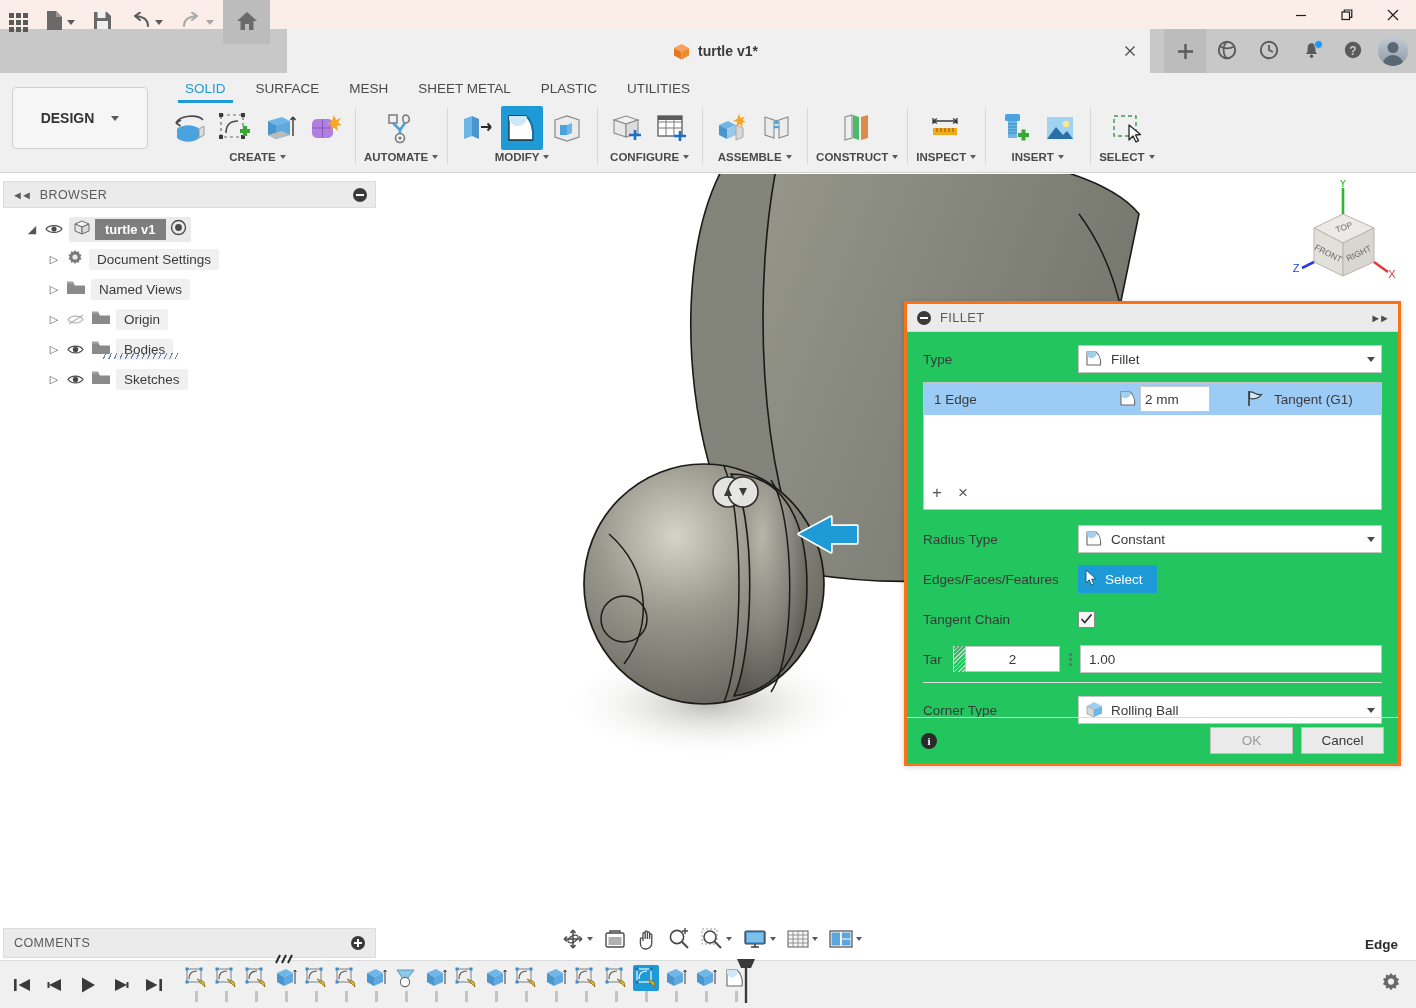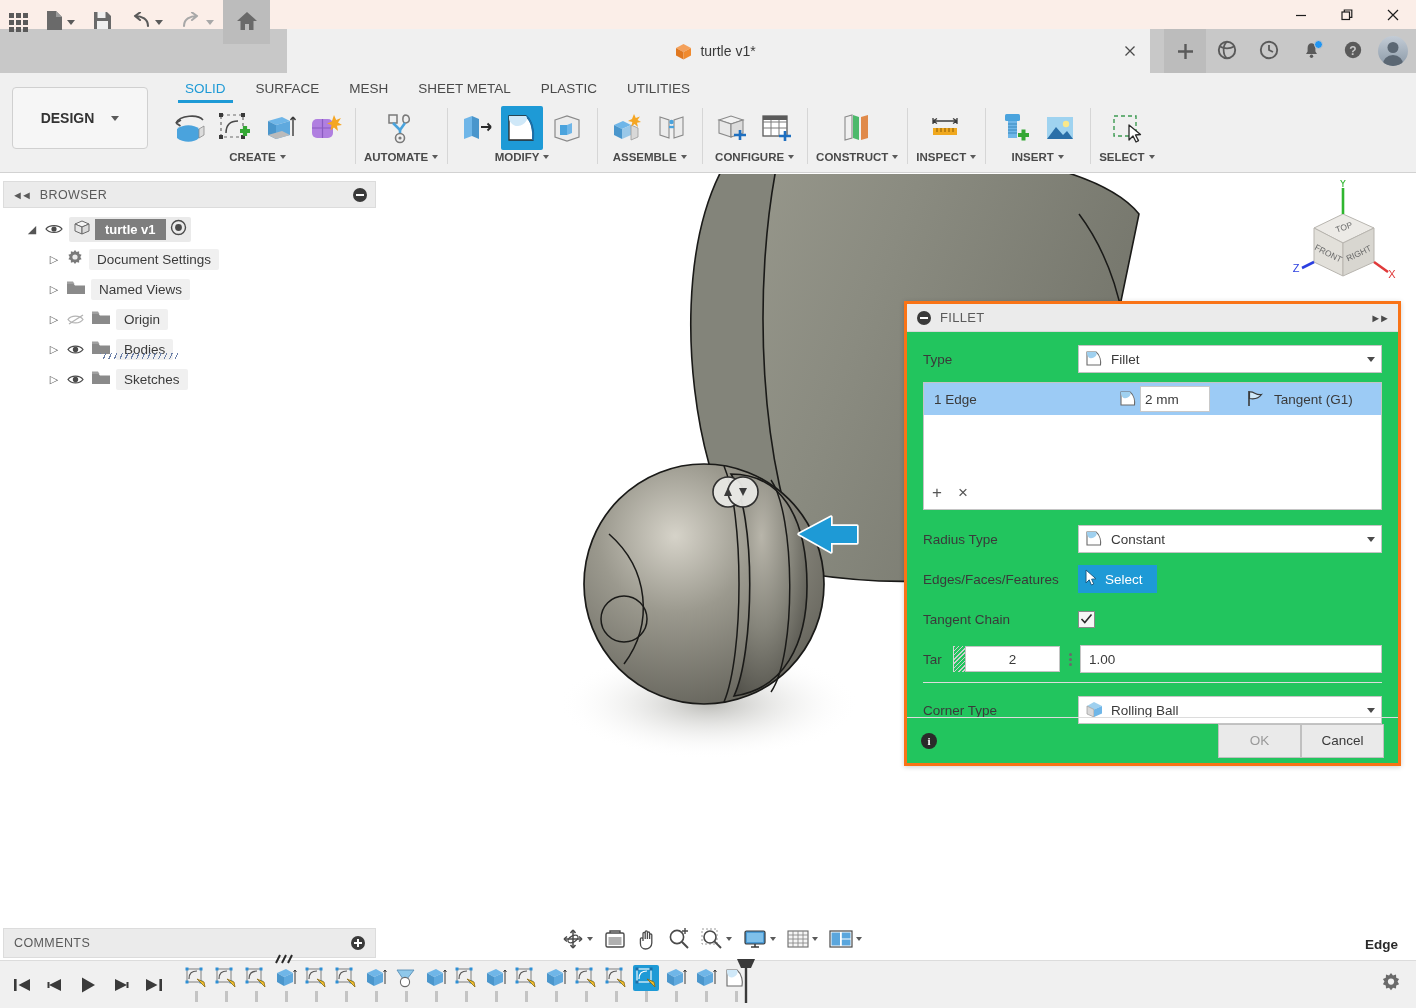--- a/index.html
+++ b/index.html
@@ -44,21 +44,21 @@
   .grid9 i { background: #5a5a5a; display: block; width: 5px; height: 5px; }
 
   
   .doctab {
     position: absolute; left: 287px; top: 29px; width: 857px; height: 44px;
     background: #f0f0f0;
     display: flex; align-items: center; justify-content: center;
     gap: 8px;
   }
   .doctab .cube3 { width: 17px; height: 17px; }
-  .doctab-label { font-size: 14px; color: #3a3a3a; }
+  .doctab-label { font-size: 14px; color: #3a3a3a; font-weight: bold; }
   .tabclose {
     position: absolute; left: 1110px; top: 29px; width: 40px; height: 44px;
     display: flex; align-items: center; justify-content: center; color: #4a4a4a;
     background: #f0f0f0;
   }
   .qat-right { position: absolute; right: 0; top: 29px; height: 44px; display: flex; align-items: center; }
   .qr {
     width: 42px; height: 44px; display: flex; align-items: center; justify-content: center;
     color: #5a5a5a; position: relative;
   }
@@ -219,21 +219,21 @@
   .dlg-ft {
     position: absolute; left: 0; right: 0; bottom: 0; height: 46px;
     border-top: 1px solid #dcdcdc; display: flex; align-items: center; padding: 0 14px;
   }
   .info-ic {
     width: 16px; height: 16px; border-radius: 50%; background: #2a2a2a; color: #fff;
     display: flex; align-items: center; justify-content: center; font-size: 11px; font-weight: bold;
     font-family: "Liberation Serif", serif;
   }
   .dbtn {
-    margin-left: 0; height: 34px; min-width: 83px; border: 1px solid #c0c0c0; background: #eaeaea;
+    margin-left: 8px; height: 27px; min-width: 83px; border: 1px solid #c0c0c0; background: #eaeaea;
     display: flex; align-items: center; justify-content: center; font-size: 13.5px; color: #3a3a3a;
   }
   .dbtn.ok { color: #9a9a9a; margin-left: auto; }
 
   
   .comments {
     position: absolute; left: 3px; bottom: 50px; width: 373px; height: 30px;
     background: #ebebeb; border: 1px solid #dcdcdc;
     display: flex; align-items: center; padding: 0 10px;
     font-size: 12.5px; color: #5a5a5a; letter-spacing: .4px; gap: 44px;
@@ -520,63 +520,63 @@
         <div class="gname">
           <span>MODIFY</span>
             <span class="caret-s"></span>
         </div>
       </div>
 
       <div class="grp">
         <div class="icons">
           <div class="icn">
             <svg width="36" height="34" viewBox="0 0 36 34">
+              <path d="M5 9 L17 5 L29 9 L17 13 Z" fill="#f2f2f2" stroke="#8a8a8a" stroke-width="1.1"></path>
+              <path d="M5 9 V22 L17 26 V13 Z" fill="#e8e8e8" stroke="#8a8a8a" stroke-width="1.1"></path>
+              <path d="M17 13 L29 9 V22 L17 26 Z" fill="#dcdcdc" stroke="#8a8a8a" stroke-width="1.1"></path>
+              <path d="M20 24 H32 M26 19 V29" stroke="#1e6fc0" stroke-width="2.6"></path>
+            </svg>
+          </div>
+          <div class="icn">
+            <svg width="36" height="34" viewBox="0 0 36 34">
+              <rect x="4" y="5" width="24" height="20" fill="#fff" stroke="#5a5a5a" stroke-width="1.3"></rect>
+              <path d="M4 11 H28 M4 17 H28 M12 5 V25 M20 5 V25" stroke="#7a7a7a" stroke-width="1"></path>
+              <rect x="4" y="5" width="24" height="4" fill="#5a5a5a"></rect>
+              <path d="M20 25 H32 M26 20 V30" stroke="#1e6fc0" stroke-width="2.6"></path>
+            </svg>
+          </div>
+        </div>
+        <div class="gname">
+          <span>CONFIGURE</span>
+            <span class="caret-s"></span>
+        </div>
+      </div>
+
+      <div class="grp">
+        <div class="icons">
+          <div class="icn">
+            <svg width="36" height="34" viewBox="0 0 36 34">
               <path d="M5 14 L14 10 L22 14 L13 18 Z" fill="#6fb6e8"></path>
               <path d="M5 14 V24 L13 28 V18 Z" fill="#4a96cc"></path>
               <path d="M13 18 L22 14 V24 L13 28 Z" fill="#9ac8e8"></path>
               <path d="M22 14 L29 17 V26 L22 29 Z" fill="#d8d8d8" stroke="#9a9a9a" stroke-width="0.8"></path>
               <path d="M25 3 L26.8 7 L31 5.5 L28.5 9 L32 11 L28 11.7 L29 16 L25.5 13 L22.5 15.5 L23.3 11 L19 10 L23 8 Z" fill="#f5a623"></path>
             </svg>
           </div>
           <div class="icn">
             <svg width="36" height="34" viewBox="0 0 36 34">
               <path d="M6 6 L15 9 V27 L6 24 Z" fill="#ececec" stroke="#8a8a8a" stroke-width="1.1"></path>
               <path d="M29 6 L20 9 V27 L29 24 Z" fill="#ececec" stroke="#8a8a8a" stroke-width="1.1"></path>
               <path d="M15 16 H20" stroke="#4aa3dd" stroke-width="2.4"></path>
               <circle cx="17.5" cy="11" r="2.2" fill="#4aa3dd"></circle>
             </svg>
           </div>
         </div>
         <div class="gname">
           <span>ASSEMBLE</span>
-            <span class="caret-s"></span>
-        </div>
-      </div>
-
-      <div class="grp">
-        <div class="icons">
-          <div class="icn">
-            <svg width="36" height="34" viewBox="0 0 36 34">
-              <path d="M5 9 L17 5 L29 9 L17 13 Z" fill="#f2f2f2" stroke="#8a8a8a" stroke-width="1.1"></path>
-              <path d="M5 9 V22 L17 26 V13 Z" fill="#e8e8e8" stroke="#8a8a8a" stroke-width="1.1"></path>
-              <path d="M17 13 L29 9 V22 L17 26 Z" fill="#dcdcdc" stroke="#8a8a8a" stroke-width="1.1"></path>
-              <path d="M20 24 H32 M26 19 V29" stroke="#1e6fc0" stroke-width="2.6"></path>
-            </svg>
-          </div>
-          <div class="icn">
-            <svg width="36" height="34" viewBox="0 0 36 34">
-              <rect x="4" y="5" width="24" height="20" fill="#fff" stroke="#5a5a5a" stroke-width="1.3"></rect>
-              <path d="M4 11 H28 M4 17 H28 M12 5 V25 M20 5 V25" stroke="#7a7a7a" stroke-width="1"></path>
-              <rect x="4" y="5" width="24" height="4" fill="#5a5a5a"></rect>
-              <path d="M20 25 H32 M26 20 V30" stroke="#1e6fc0" stroke-width="2.6"></path>
-            </svg>
-          </div>
-        </div>
-        <div class="gname">
-          <span>CONFIGURE</span>
             <span class="caret-s"></span>
         </div>
       </div>
 
       <div class="grp">
         <div class="icons">
           <div class="icn">
             <svg width="36" height="34" viewBox="0 0 36 34">
               <path d="M6 6 L13 4 V27 L6 29 Z" fill="#f0f0f0" stroke="#8a8a8a" stroke-width="1.1"></path>
               <path d="M14 4 L20 6 V29 L14 27 Z" fill="#4cb96b"></path>

